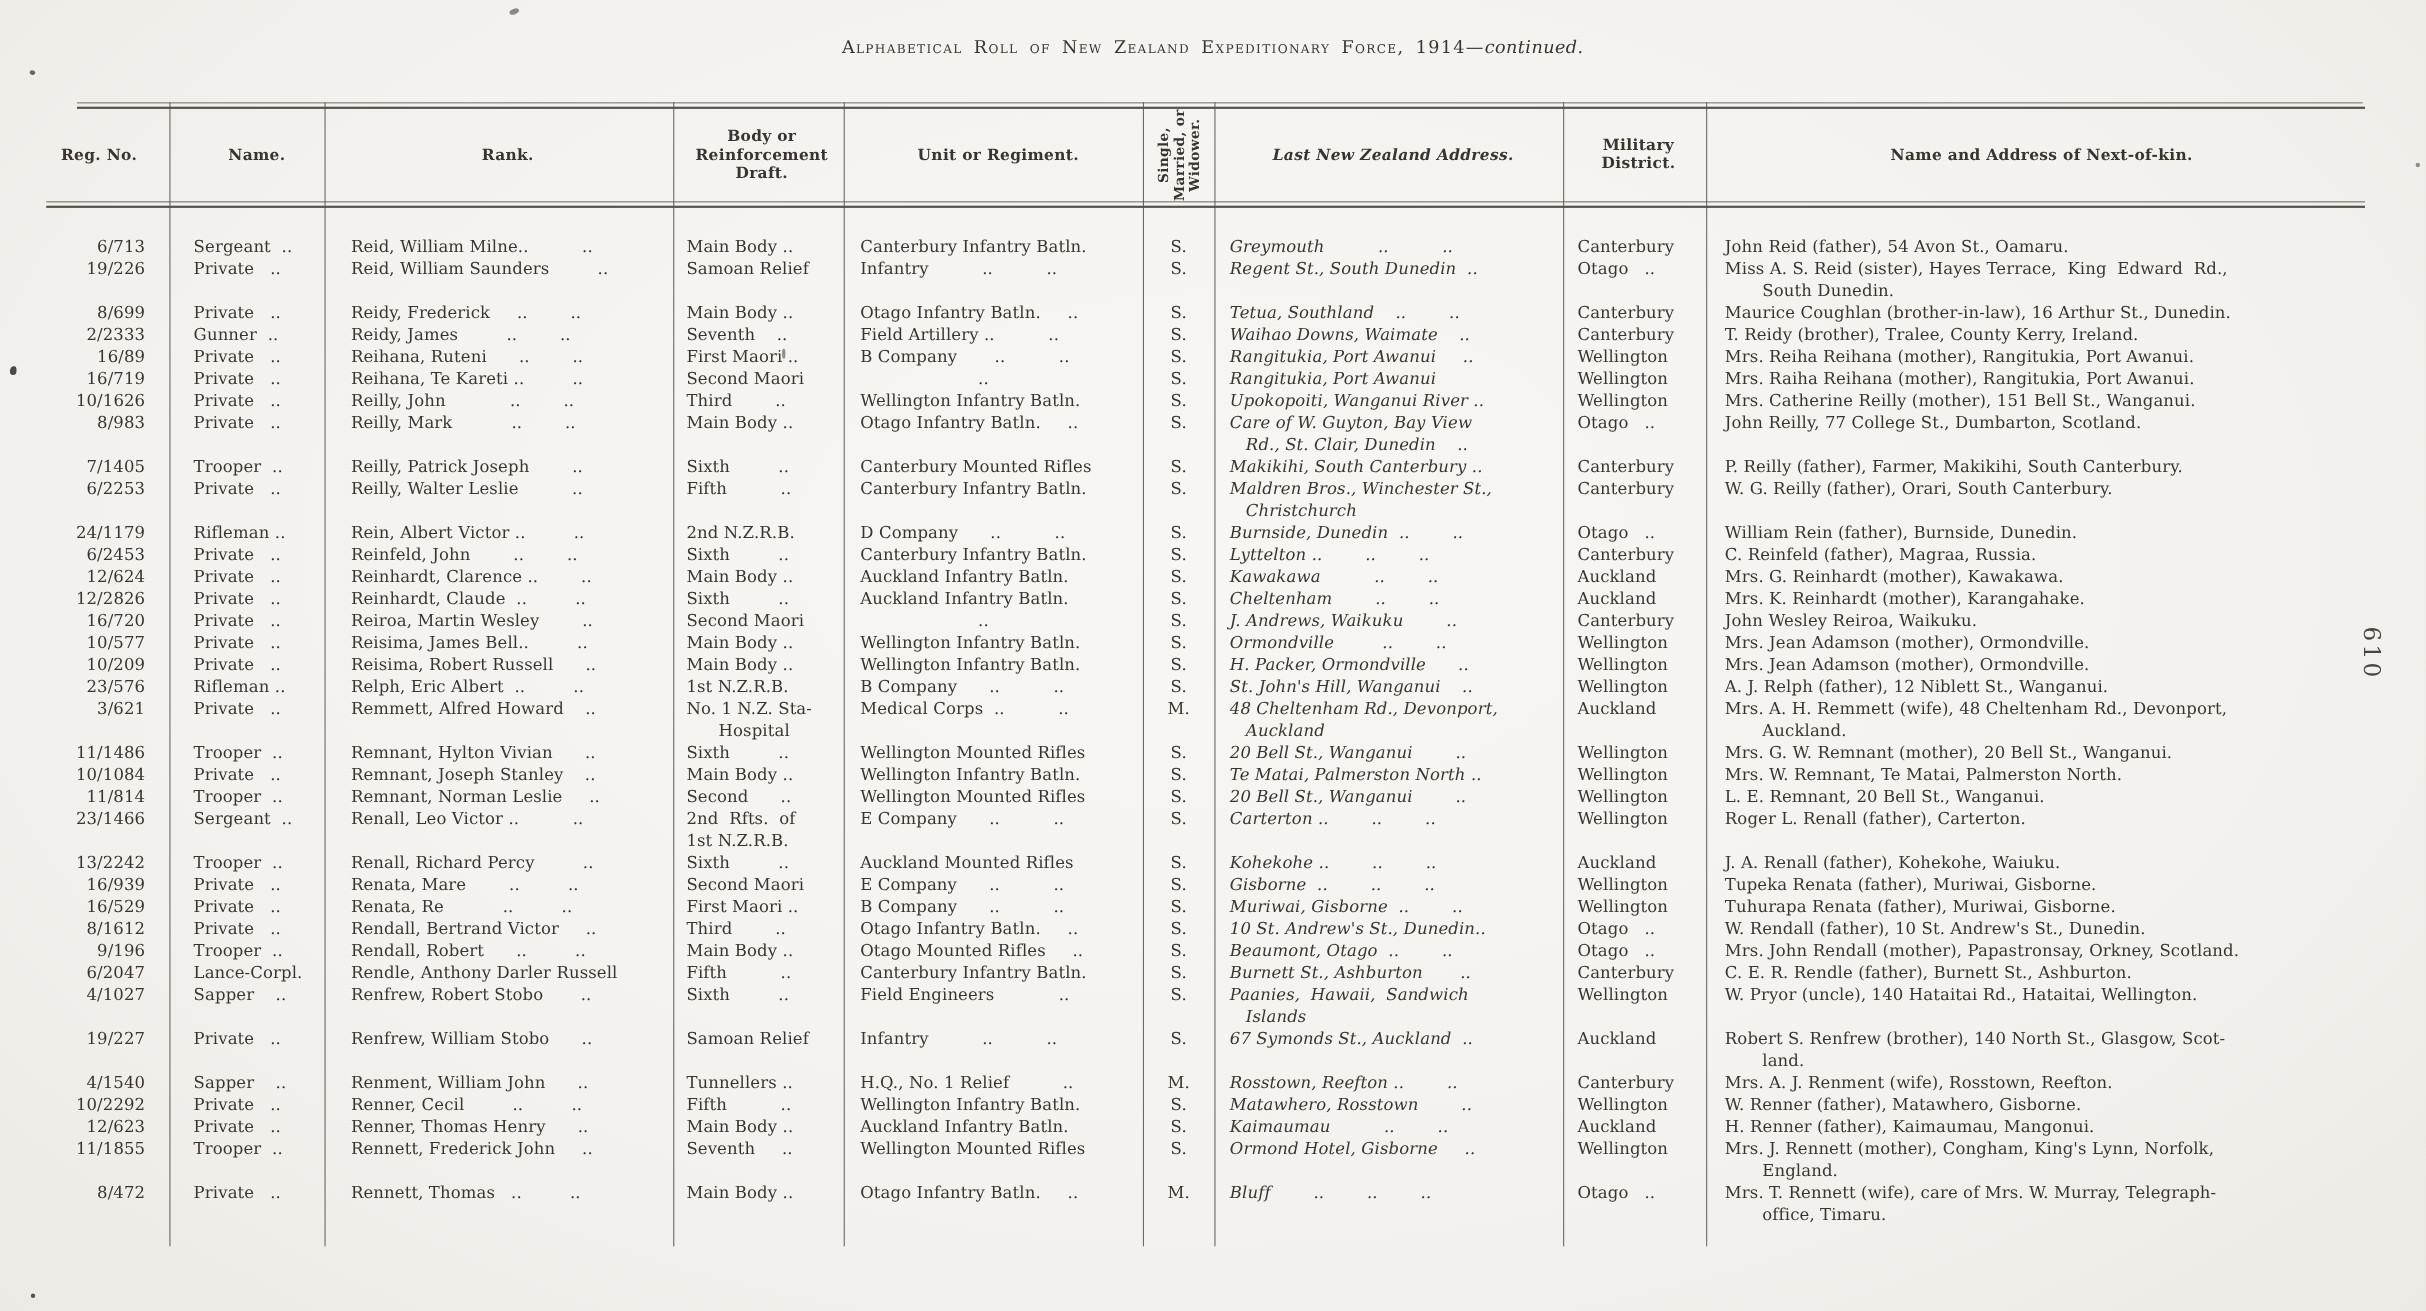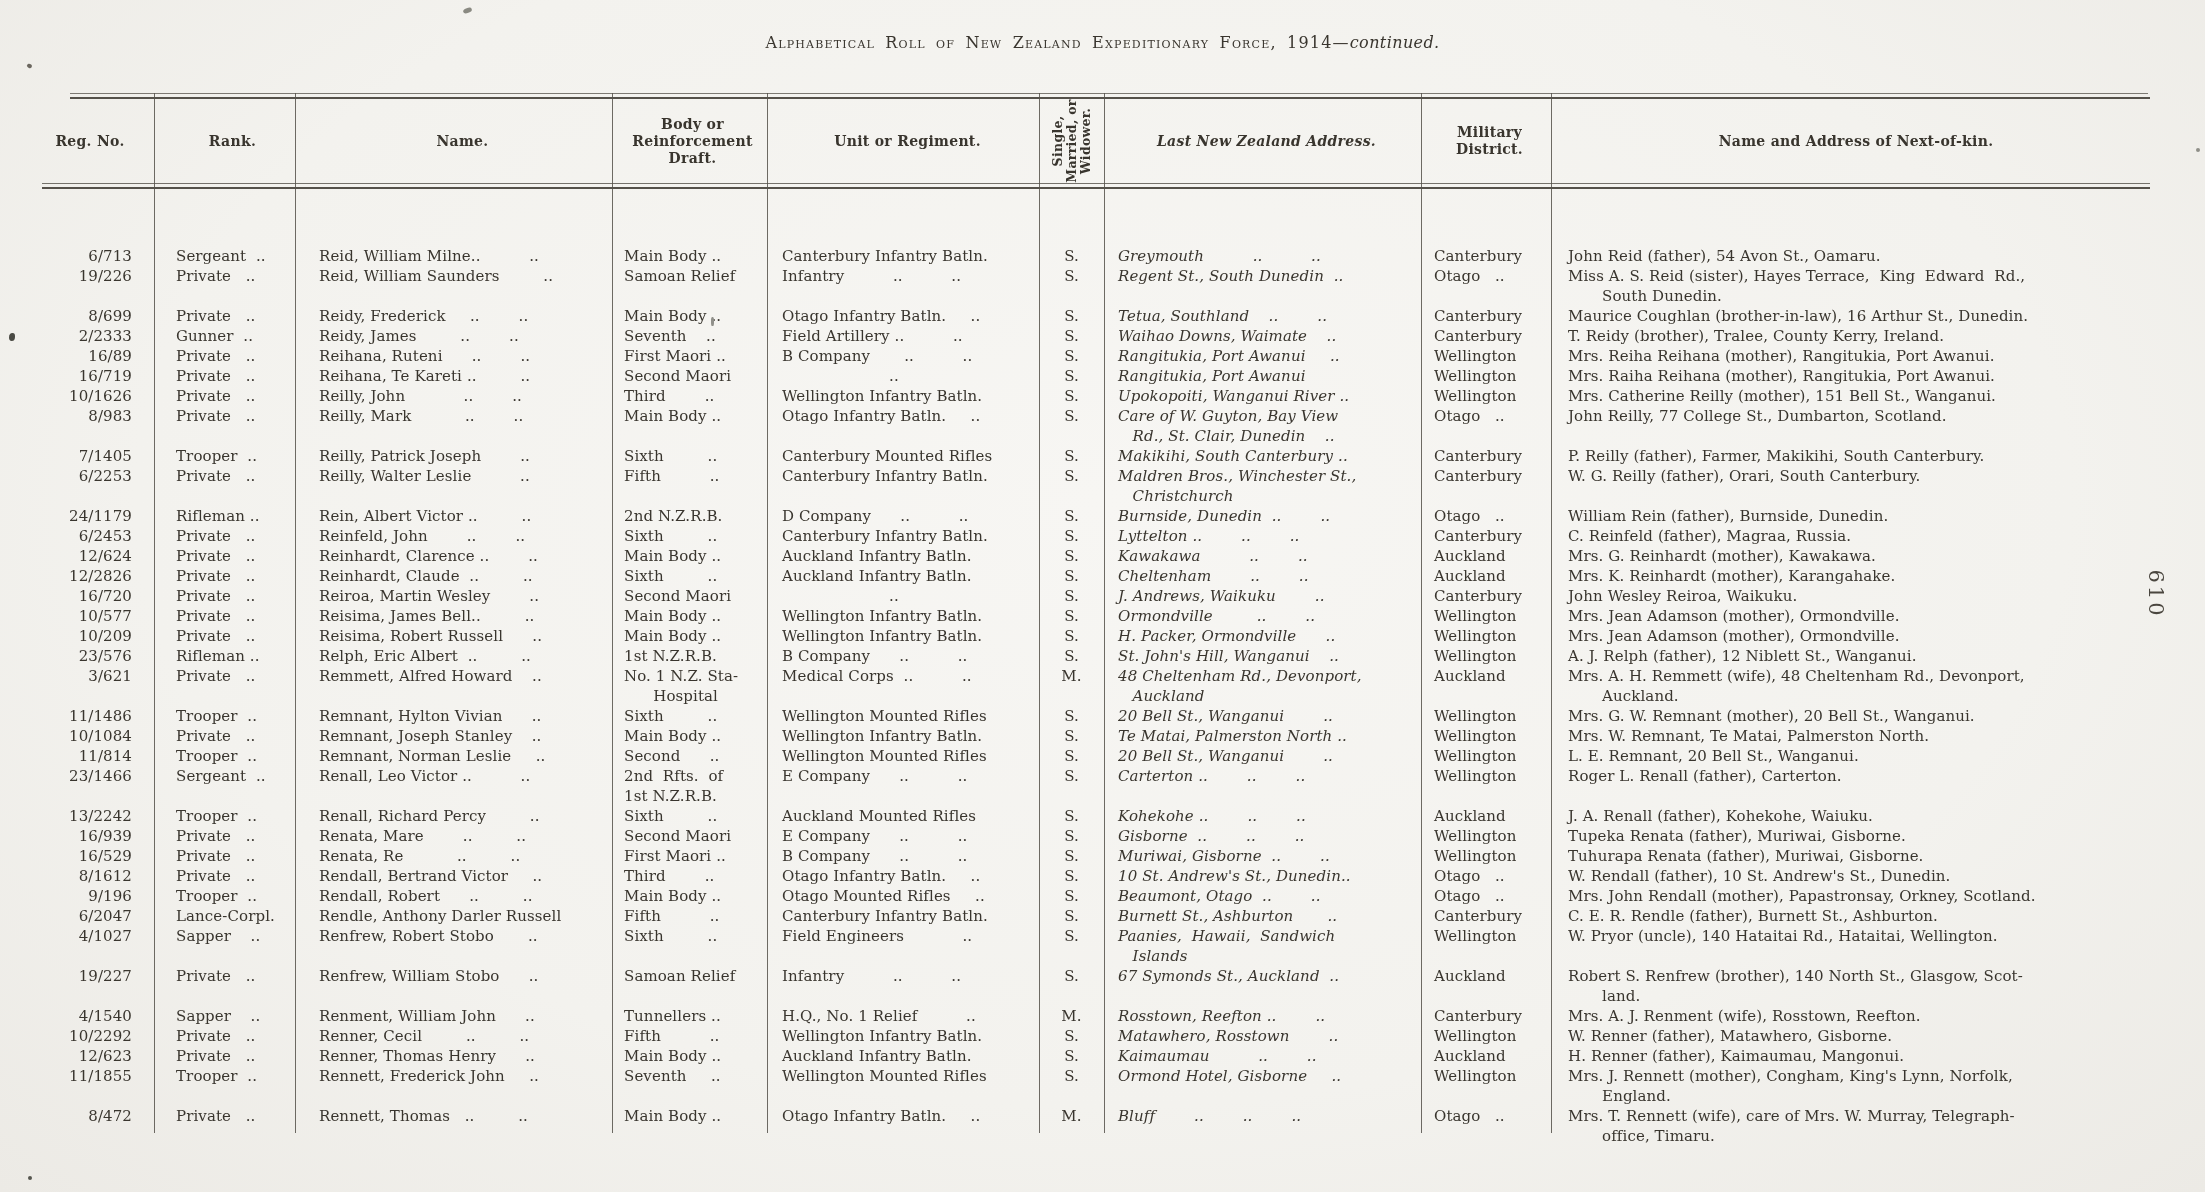--- a/index.html
+++ b/index.html
@@ -64,22 +64,21 @@
   }
   .hcell.rot .hinner{
     position:absolute;top:50%;left:50%;
     transform:translate(-50%,-50%) rotate(-90deg);
     white-space:pre;
     font-size:12.5px;line-height:14px;
     text-align:center;
   }
   .tbody{
     position:absolute;top:97px;left:0;right:0;
-    padding-top:12px;
-    margin-top:44px;
+    padding-top:24px;
   }
   .row{width:100%;}
   .cell{
     font-size:15px;
     line-height:20px;
     white-space:pre-wrap;
     letter-spacing:.1px;
     overflow:hidden;
   }
   .c0{text-align:right;padding-right:22px;}
@@ -126,22 +125,22 @@
     <div class="vline vl1"></div>
     <div class="vline vl2"></div>
     <div class="vline vl3"></div>
     <div class="vline vl4"></div>
     <div class="vline vl5"></div>
     <div class="vline vl6"></div>
     <div class="vline vl7"></div>
 
     <div class="thead grid">
         <div class="hcell c0"><div class="hinner">Reg. No.</div></div>
+        <div class="hcell c2"><div class="hinner">Name.</div></div>
         <div class="hcell c1"><div class="hinner">Rank.</div></div>
-        <div class="hcell c2"><div class="hinner">Name.</div></div>
         <div class="hcell c3"><div class="hinner">Body or
 Reinforcement
 Draft.</div></div>
         <div class="hcell c4"><div class="hinner">Unit or Regiment.</div></div>
         <div class="hcell c5 rot"><div class="hinner">Single,
 Married, or
 Widower.</div></div>
         <div class="hcell c6"><div class="hinner">Last New Zealand Address.</div></div>
         <div class="hcell c7"><div class="hinner">Military
 District.</div></div>

